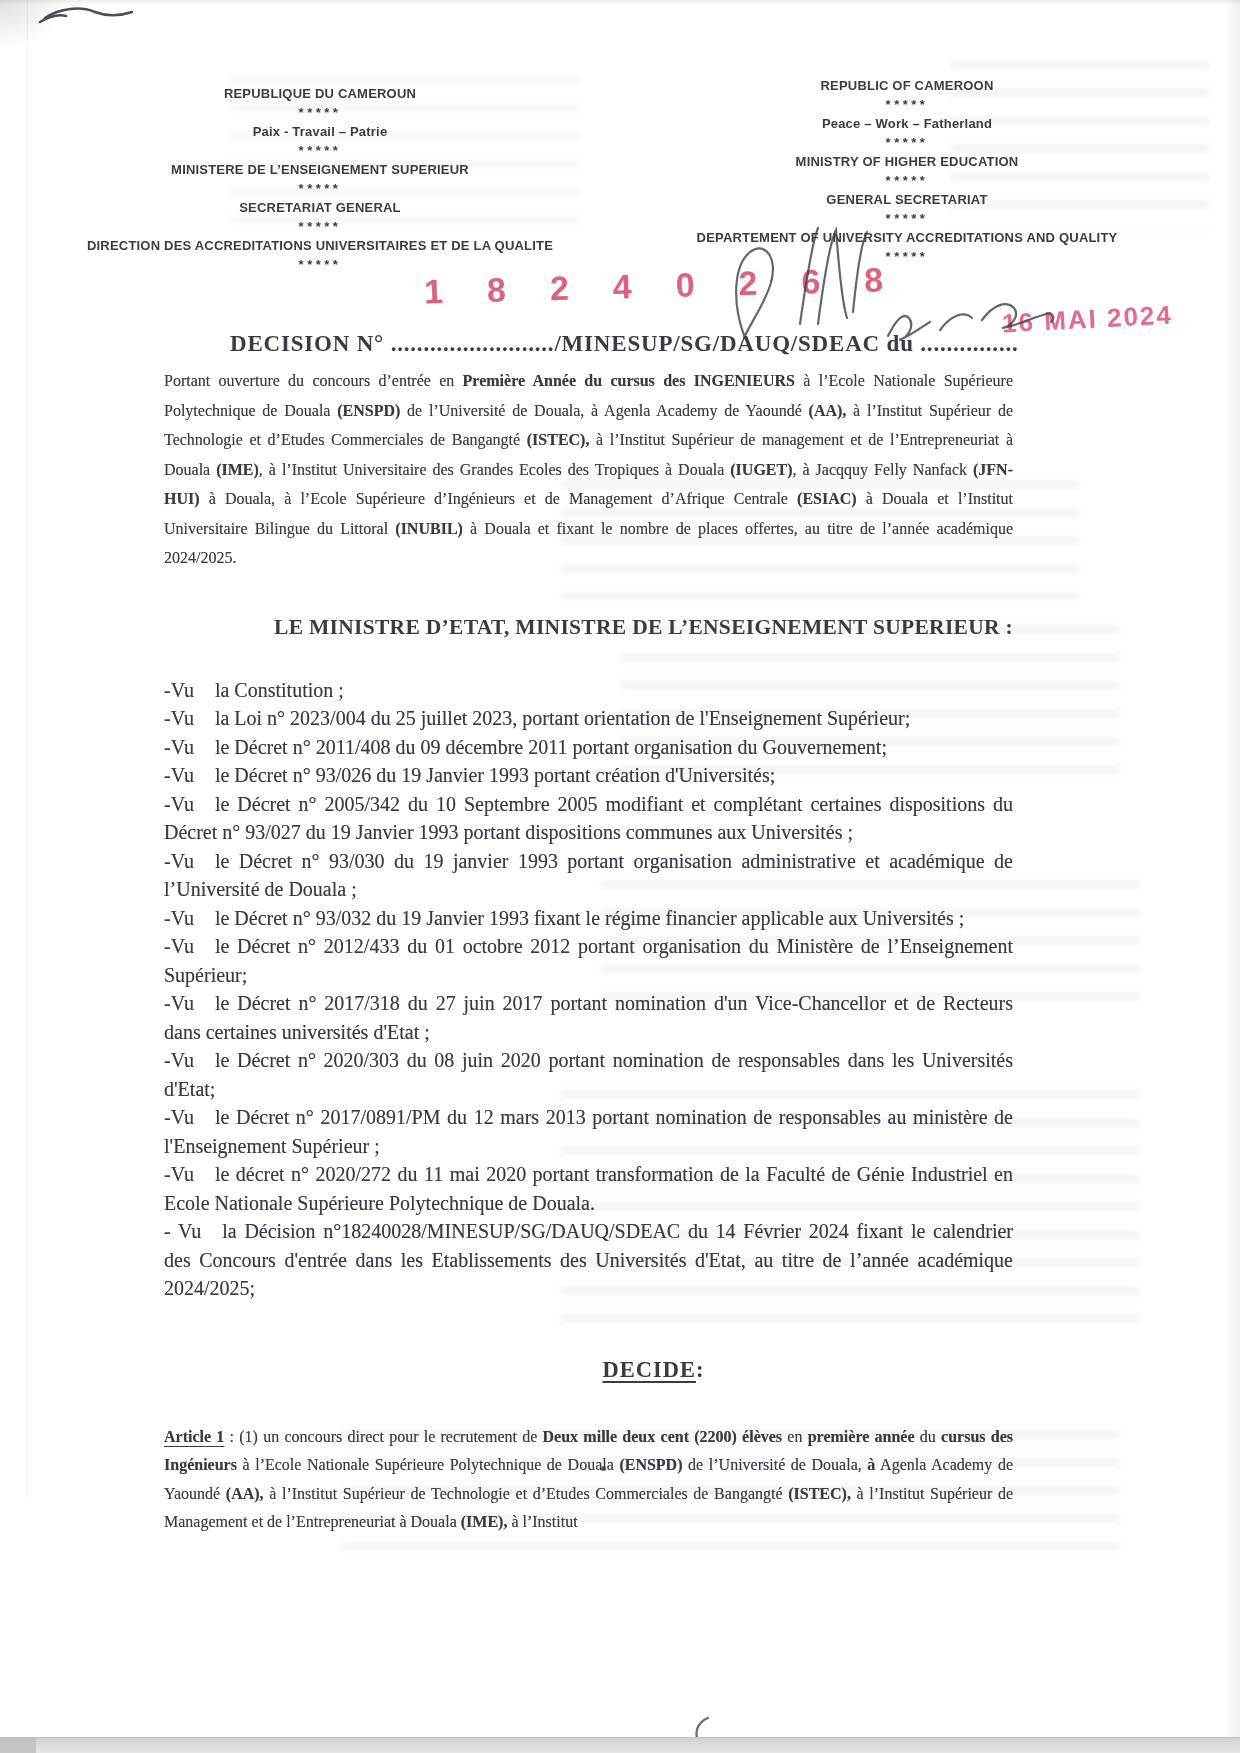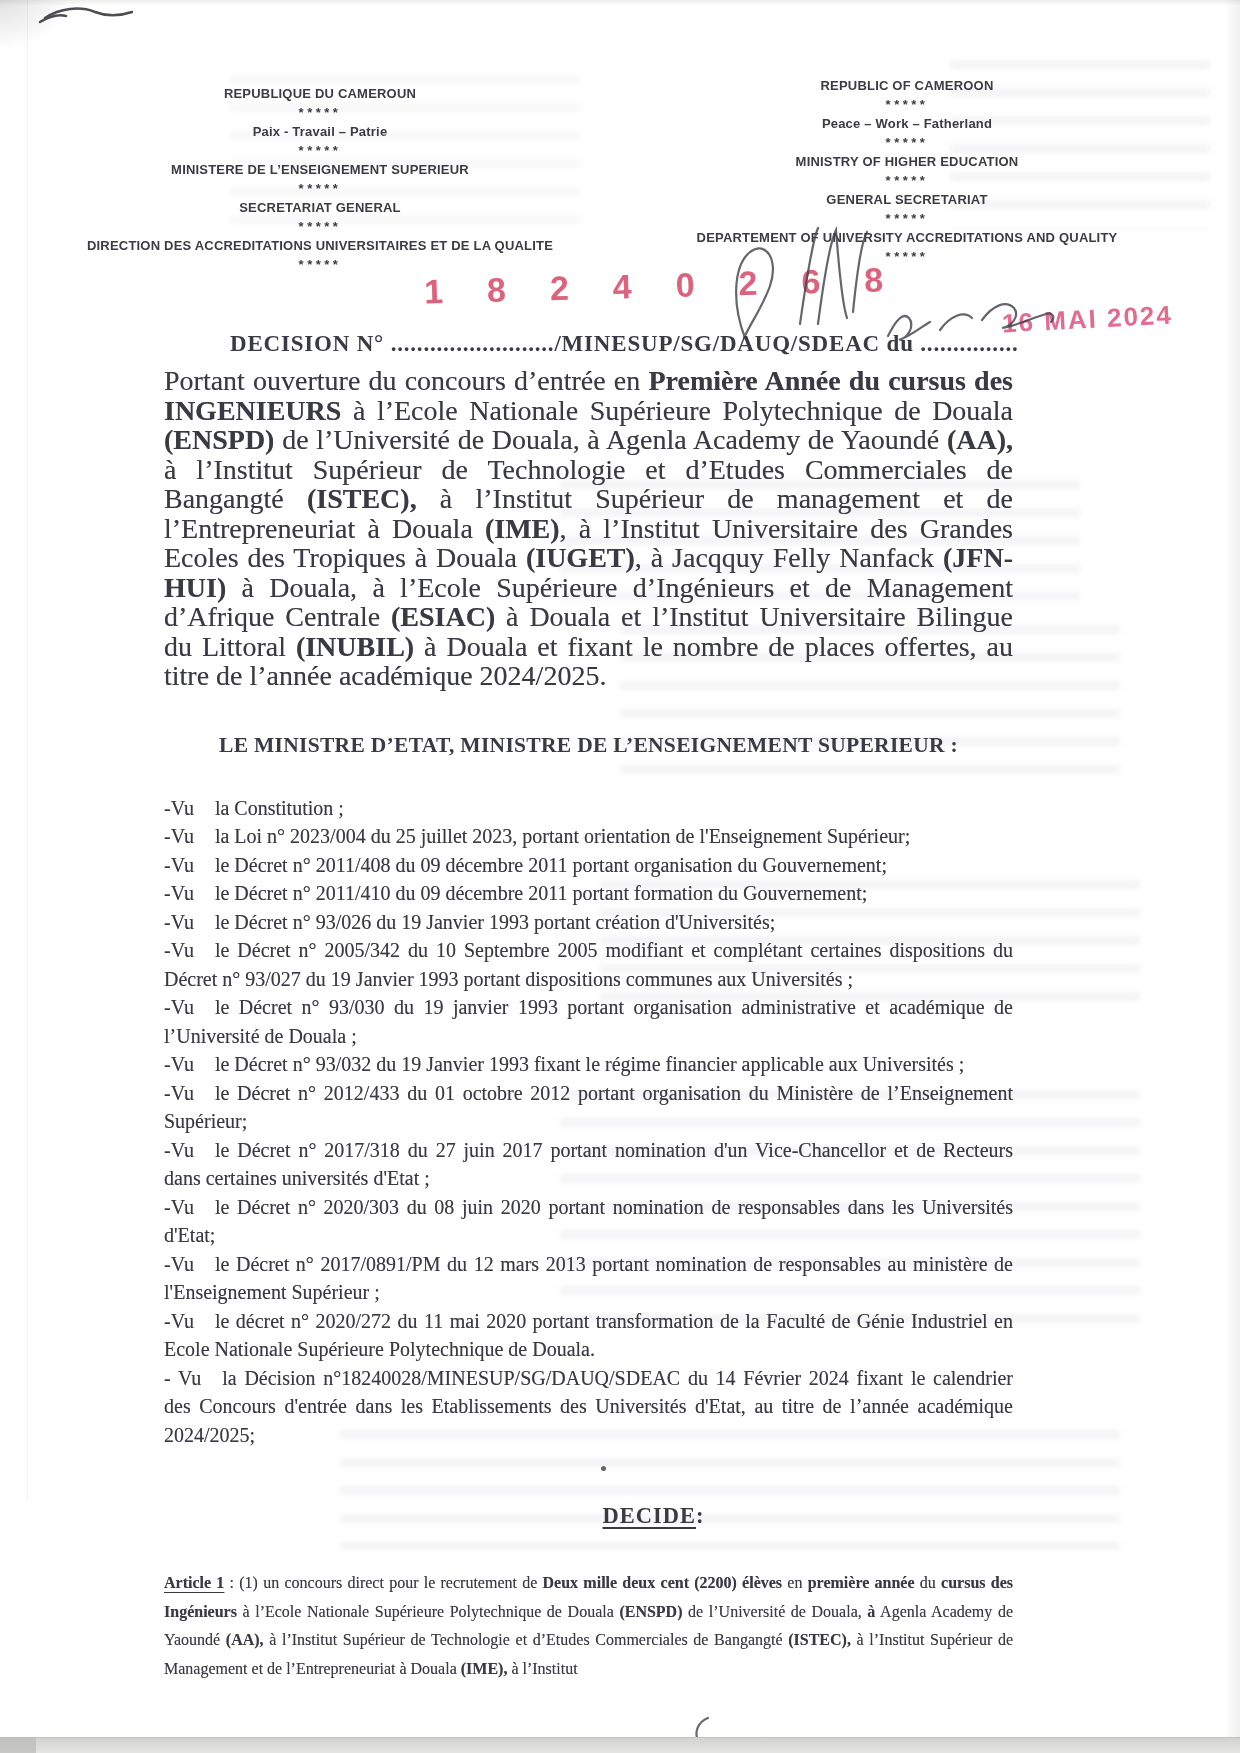--- a/index.html
+++ b/index.html
@@ -35,23 +35,23 @@
     font-family:"Liberation Sans", sans-serif;font-weight:700;font-size:34px;
     color:#d9536f;letter-spacing:44px;transform:rotate(-1.5deg);opacity:.9;white-space:nowrap;}
   .stamp-date{position:absolute;left:1002px;top:304px;
     font-family:"Liberation Sans", sans-serif;font-weight:700;font-size:26px;
     color:#e06086;letter-spacing:2px;transform:rotate(-3deg);opacity:.92;white-space:nowrap;}
   
   .doc-body{position:absolute;left:164px;top:330px;width:849px;}
   .doc-body p{margin:0;}
   .decision-line{font-weight:700;font-size:23px;line-height:28px;letter-spacing:.8px;
     margin-left:66px !important;white-space:nowrap;}
-  .intro{margin-top:8px !important;font-size:28px;line-height:29.5px;
+  .intro{margin-top:8px !important;font-size:16px;line-height:29.5px;
     text-align:justify;text-shadow:0 0 .6px rgba(56,56,68,.5);}
-  .minister-heading{margin:42px 0 0 0;text-align:center;font-weight:700;font-size:21.5px;
+  .minister-heading{margin:42px 0 0 0;text-align:right;font-weight:700;font-size:21.5px;
     letter-spacing:.3px;font-family:"Liberation Serif", serif;}
   .vu-list{margin-top:36px;}
   .vu{font-size:20px;line-height:28.5px;text-align:justify;text-shadow:0 0 .6px rgba(56,56,68,.5);}
   .vu-prefix{margin-right:21px;}
   .decide-line{margin-top:54px !important;padding-left:130px;text-align:center;
     font-weight:700;font-size:22.5px;letter-spacing:1px;}
   .article{margin-top:40px !important;font-size:16px;line-height:28.5px;
     text-align:justify;text-shadow:0 0 .6px rgba(56,56,68,.5);}
   .u{text-decoration:underline;text-underline-offset:4px;}
   b{font-weight:700;}
@@ -126,21 +126,20 @@
   <div class="dot"></div>
 
   <div class="doc-body">
     <p class="decision-line">DECISION N° ........................./MINESUP/SG/DAUQ/SDEAC du ...............</p>
     <p class="intro"><span>Portant ouverture du concours d’entrée en </span><b>Première Année du cursus des INGENIEURS</b><span> à l’Ecole Nationale Supérieure Polytechnique de Douala </span><b>(ENSPD)</b><span> de l’Université de Douala, à Agenla Academy de Yaoundé </span><b>(AA),</b><span> à l’Institut Supérieur de Technologie et d’Etudes Commerciales de Bangangté </span><b>(ISTEC),</b><span> à l’Institut Supérieur de management et de l’Entrepreneuriat à Douala </span><b>(IME)</b><span>, à l’Institut Universitaire des Grandes Ecoles des Tropiques à Douala </span><b>(IUGET)</b><span>, à Jacqquy Felly Nanfack </span><b>(JFN-HUI)</b><span> à Douala, à l’Ecole Supérieure d’Ingénieurs et de Management d’Afrique Centrale </span><b>(ESIAC)</b><span> à Douala et l’Institut Universitaire Bilingue du Littoral </span><b>(INUBIL)</b><span> à Douala et fixant le nombre de places offertes, au titre de l’année académique 2024/2025.</span></p>
     <h2 class="minister-heading">LE MINISTRE D’ETAT,  MINISTRE DE L’ENSEIGNEMENT SUPERIEUR :</h2>
     <div class="vu-list">
         <p class="vu"><span class="vu-prefix">-Vu</span>la Constitution ;</p>
         <p class="vu"><span class="vu-prefix">-Vu</span>la Loi n° 2023/004 du 25 juillet 2023, portant orientation de l'Enseignement Supérieur;</p>
         <p class="vu"><span class="vu-prefix">-Vu</span>le Décret n° 2011/408 du 09 décembre 2011 portant organisation du Gouvernement;</p>
-        <p class="vu"><span class="vu-prefix">-Vu</span>le Décret n° 2011/410 du 09 décembre 2011 portant formation du Gouvernement;</p>
         <p class="vu"><span class="vu-prefix">-Vu</span>le Décret n° 93/026 du 19 Janvier 1993 portant création d'Universités;</p>
         <p class="vu"><span class="vu-prefix">-Vu</span>le Décret n° 2005/342 du 10 Septembre 2005 modifiant et complétant certaines dispositions du Décret n° 93/027 du 19 Janvier 1993 portant dispositions communes aux Universités ;</p>
         <p class="vu"><span class="vu-prefix">-Vu</span>le Décret n° 93/030 du 19 janvier 1993 portant organisation administrative et académique de l’Université de Douala ;</p>
         <p class="vu"><span class="vu-prefix">-Vu</span>le Décret n° 93/032 du 19 Janvier 1993 fixant le régime financier applicable aux Universités ;</p>
         <p class="vu"><span class="vu-prefix">-Vu</span>le Décret n° 2012/433 du 01 octobre 2012 portant organisation du Ministère de l’Enseignement Supérieur;</p>
         <p class="vu"><span class="vu-prefix">-Vu</span>le Décret n° 2017/318 du 27 juin 2017 portant nomination d'un Vice-Chancellor et de Recteurs dans certaines universités d'Etat ;</p>
         <p class="vu"><span class="vu-prefix">-Vu</span>le Décret n° 2020/303 du 08 juin 2020 portant nomination de responsables dans les Universités d'Etat;</p>
         <p class="vu"><span class="vu-prefix">-Vu</span>le Décret n° 2017/0891/PM du 12 mars 2013 portant nomination de responsables au ministère de l'Enseignement Supérieur ;</p>
         <p class="vu"><span class="vu-prefix">-Vu</span>le décret n° 2020/272 du 11 mai 2020 portant transformation de la Faculté de Génie Industriel en Ecole Nationale Supérieure Polytechnique de Douala.</p>
         <p class="vu"><span class="vu-prefix">- Vu</span>la Décision n°18240028/MINESUP/SG/DAUQ/SDEAC du 14 Février 2024 fixant le calendrier des Concours d'entrée dans les Etablissements des Universités d'Etat, au titre de l’année académique 2024/2025;</p>

